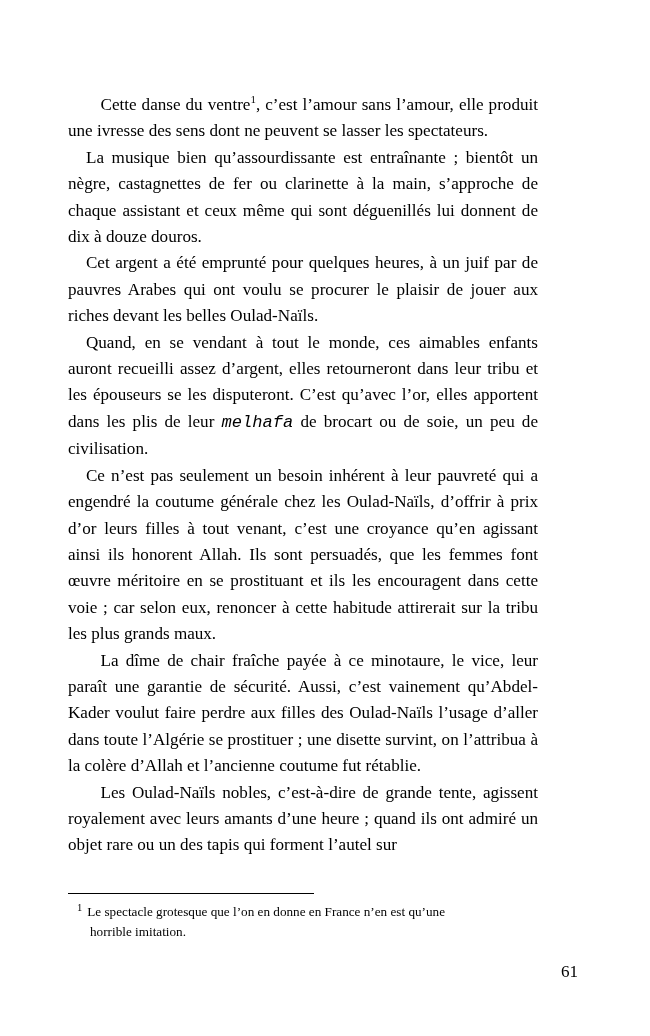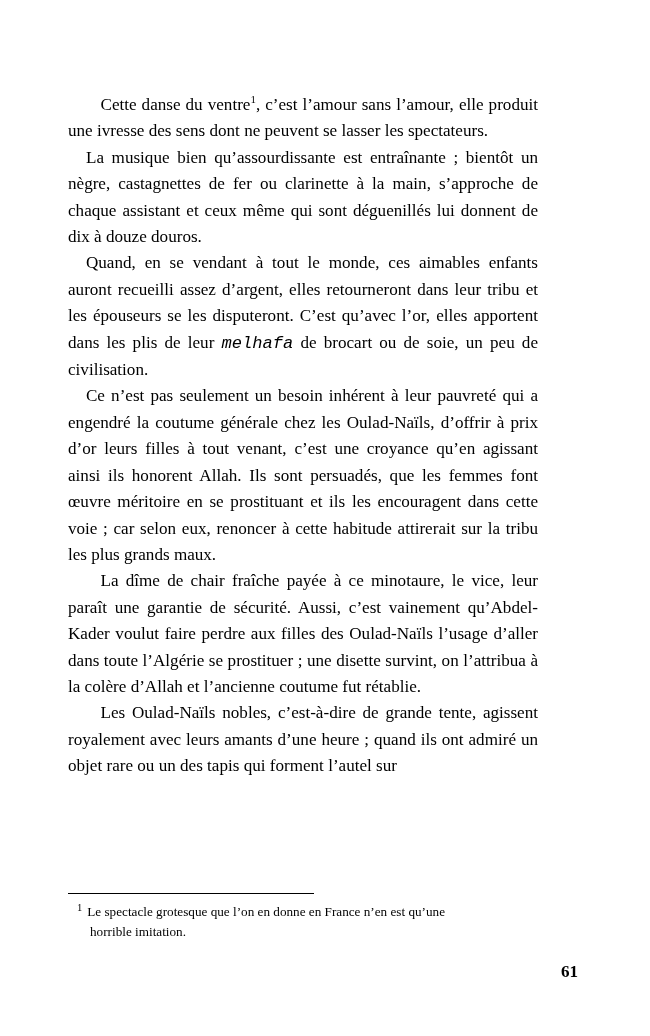--- a/index.html
+++ b/index.html
@@ -78,34 +78,34 @@
   }
   .footnote .fn-cont {
     display: block;
     padding-left: 22px;
   }
   .page-number {
     position: absolute;
     right: 72px;
     bottom: 54px;
     font-size: 17.1px;
-    font-weight: bold;
   }
 </style>
 </head>
 <body>
 
 <div class="page">
 
   <div class="body-text">
 
     <p class="indent-large"><span>Cette danse du ventre</span><sup>1</sup><span>, c’est l’amour sans l’amour, elle produit une ivresse des sens dont ne peuvent se lasser les spectateurs.</span></p>
 
     <p class="indent-small">La musique bien qu’assourdissante est entraînante ; bientôt un nègre, castagnettes de fer ou clarinette à la main, s’approche de chaque assistant et ceux même qui sont déguenillés lui donnent de dix à douze douros.</p>
 
+    <p class="indent-small">Cet argent a été emprunté pour quelques heures, à un juif par de pauvres Arabes qui ont voulu se procurer le plaisir de jouer aux riches devant les belles Oulad-Naïls.</p>
 
     <p class="indent-small"><span>Quand, en se vendant à tout le monde, ces aimables enfants auront recueilli assez d’argent, elles retourneront dans leur tribu et les épouseurs se les disputeront. C’est qu’avec l’or, elles apportent dans les plis de leur </span><span class="it">melhafa</span><span> de brocart ou de soie, un peu de civilisation.</span></p>
 
     <p class="indent-small">Ce n’est pas seulement un besoin inhérent à leur pauvreté qui a engendré la coutume générale chez les Oulad-Naïls, d’offrir à prix d’or leurs filles à tout venant, c’est une croyance qu’en agissant ainsi ils honorent Allah. Ils sont persuadés, que les femmes font œuvre méritoire en se prostituant et ils les encouragent dans cette voie ; car selon eux, renoncer à cette habitude attirerait sur la tribu les plus grands maux.</p>
 
     <p class="indent-large">La dîme de chair fraîche payée à ce minotaure, le vice, leur paraît une garantie de sécurité. Aussi, c’est vainement qu’Abdel-Kader voulut faire perdre aux filles des Oulad-Naïls l’usage d’aller dans toute l’Algérie se prostituer ; une disette survint, on l’attribua à la colère d’Allah et l’ancienne coutume fut rétablie.</p>
 
     <p class="indent-large">Les Oulad-Naïls nobles, c’est-à-dire de grande tente, agissent royalement avec leurs amants d’une heure ; quand ils ont admiré un objet rare ou un des tapis qui forment l’autel sur</p>
 
   </div>

